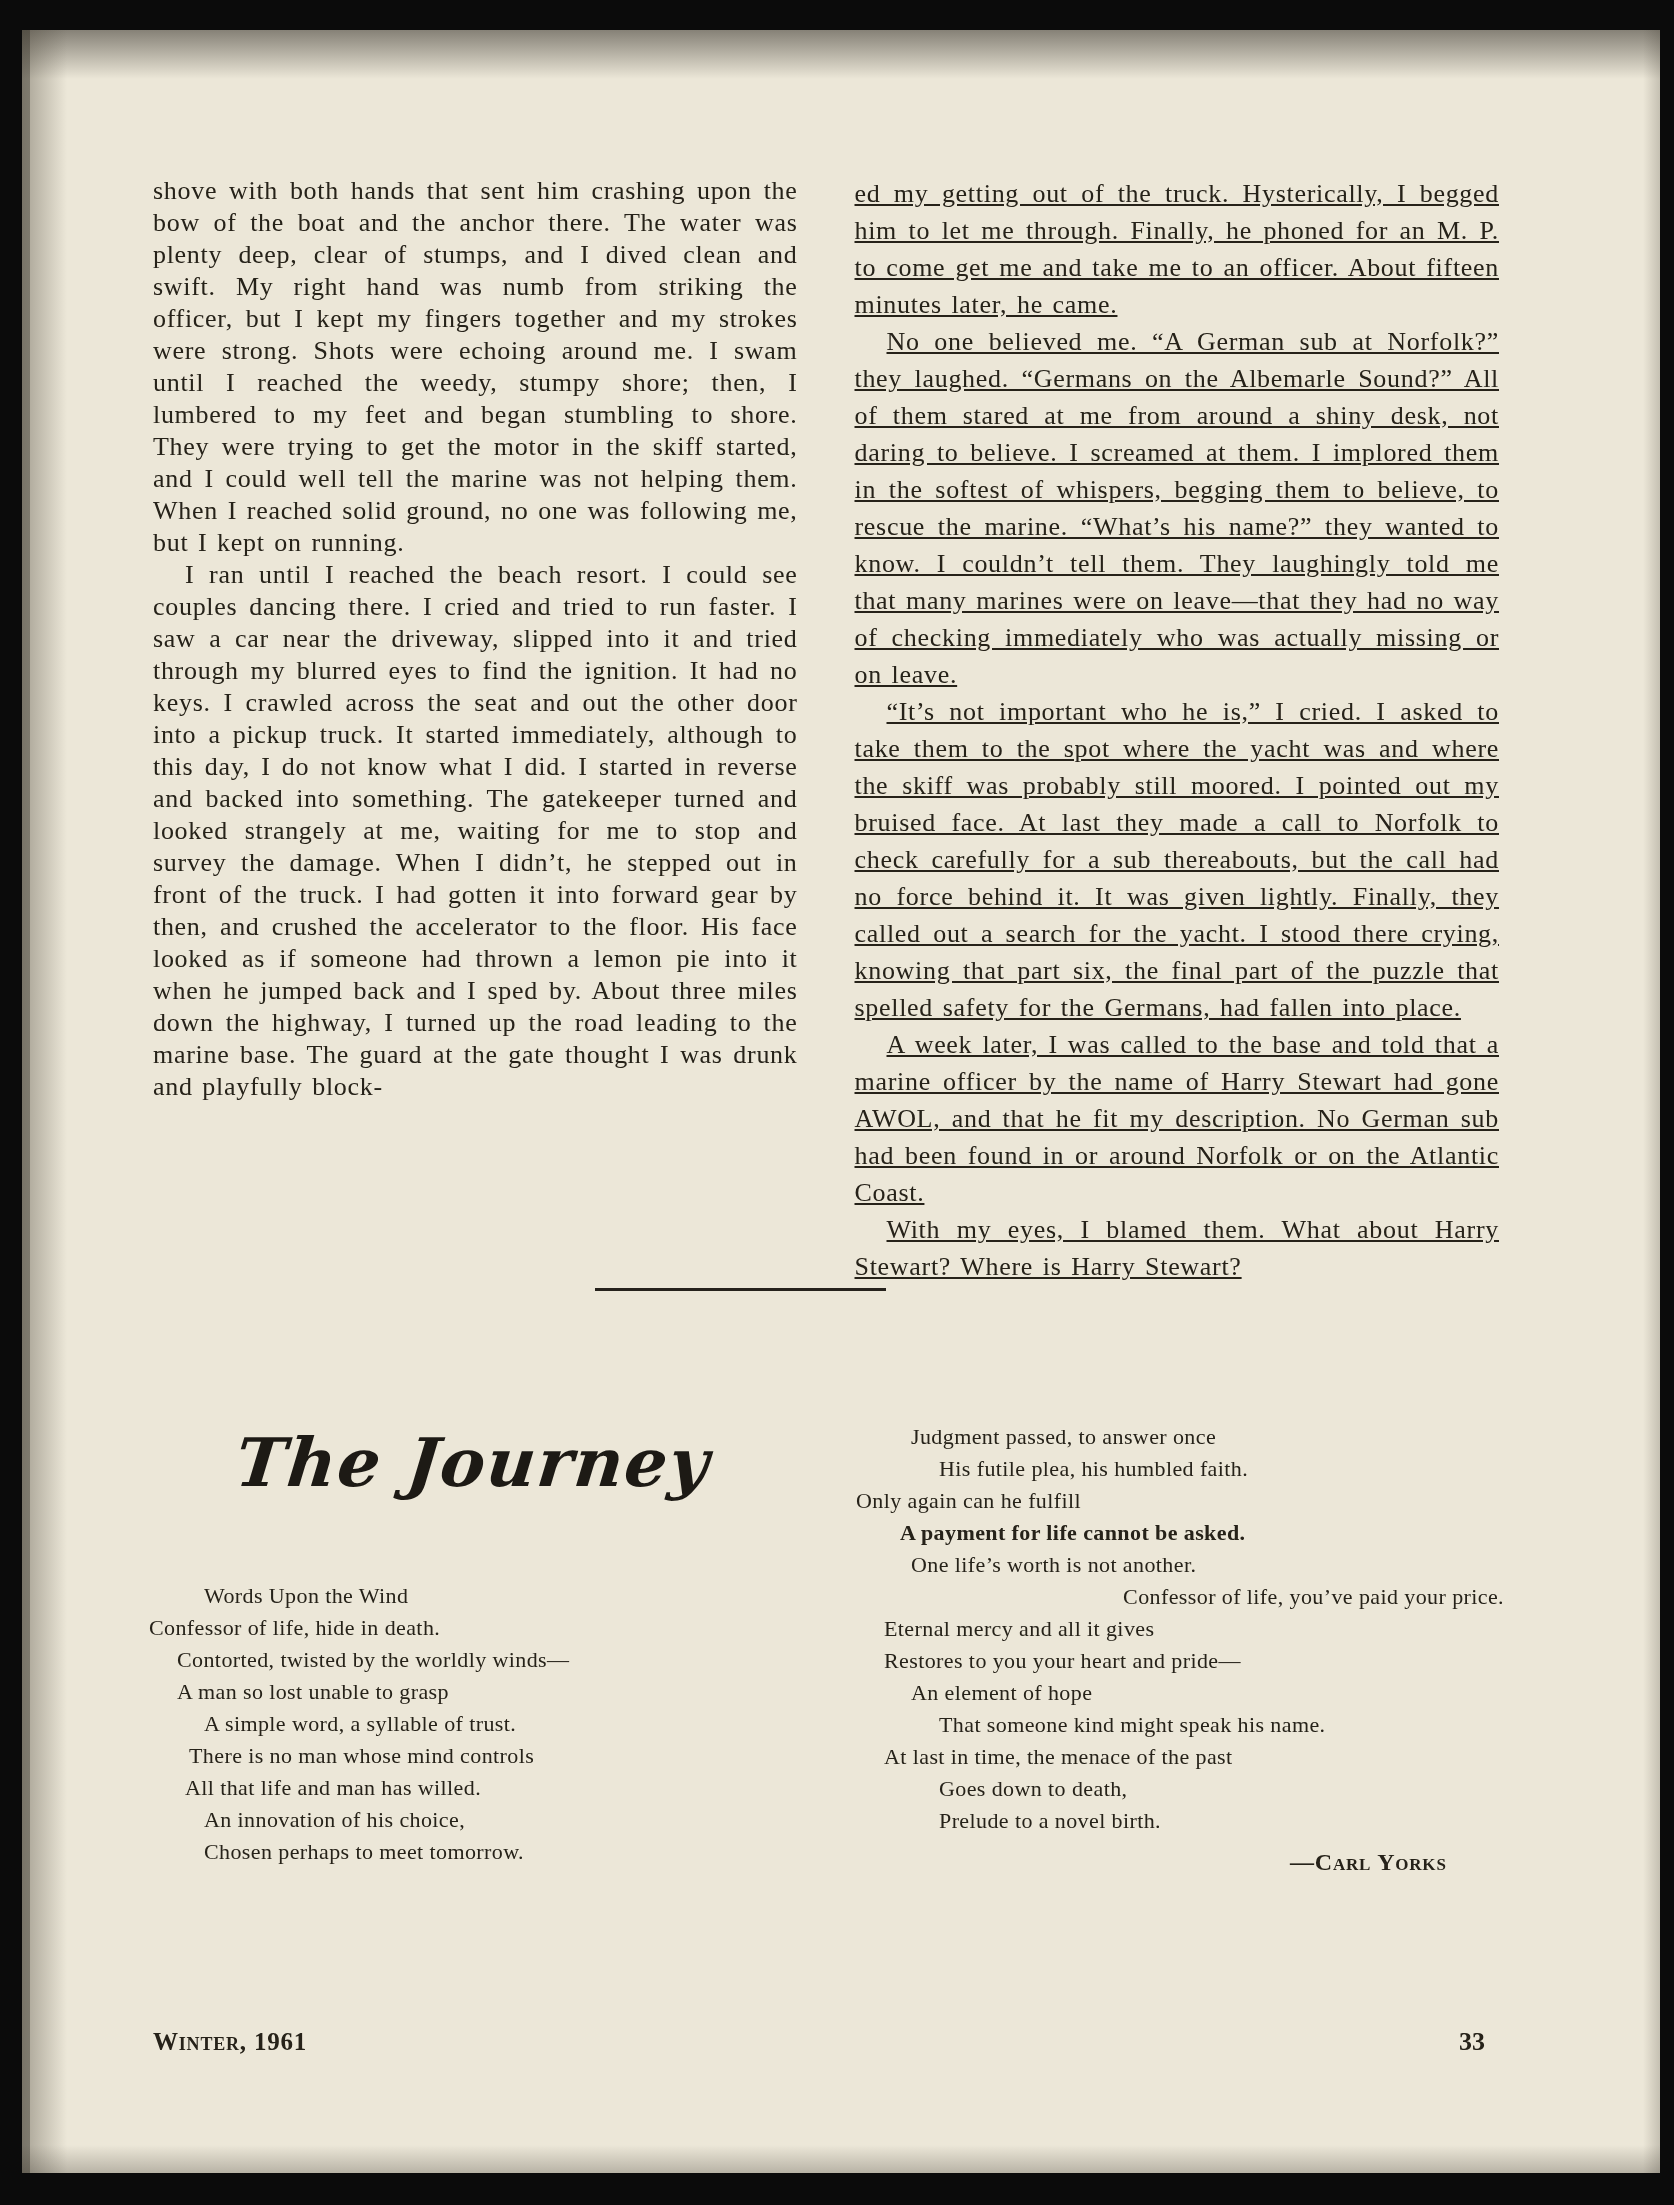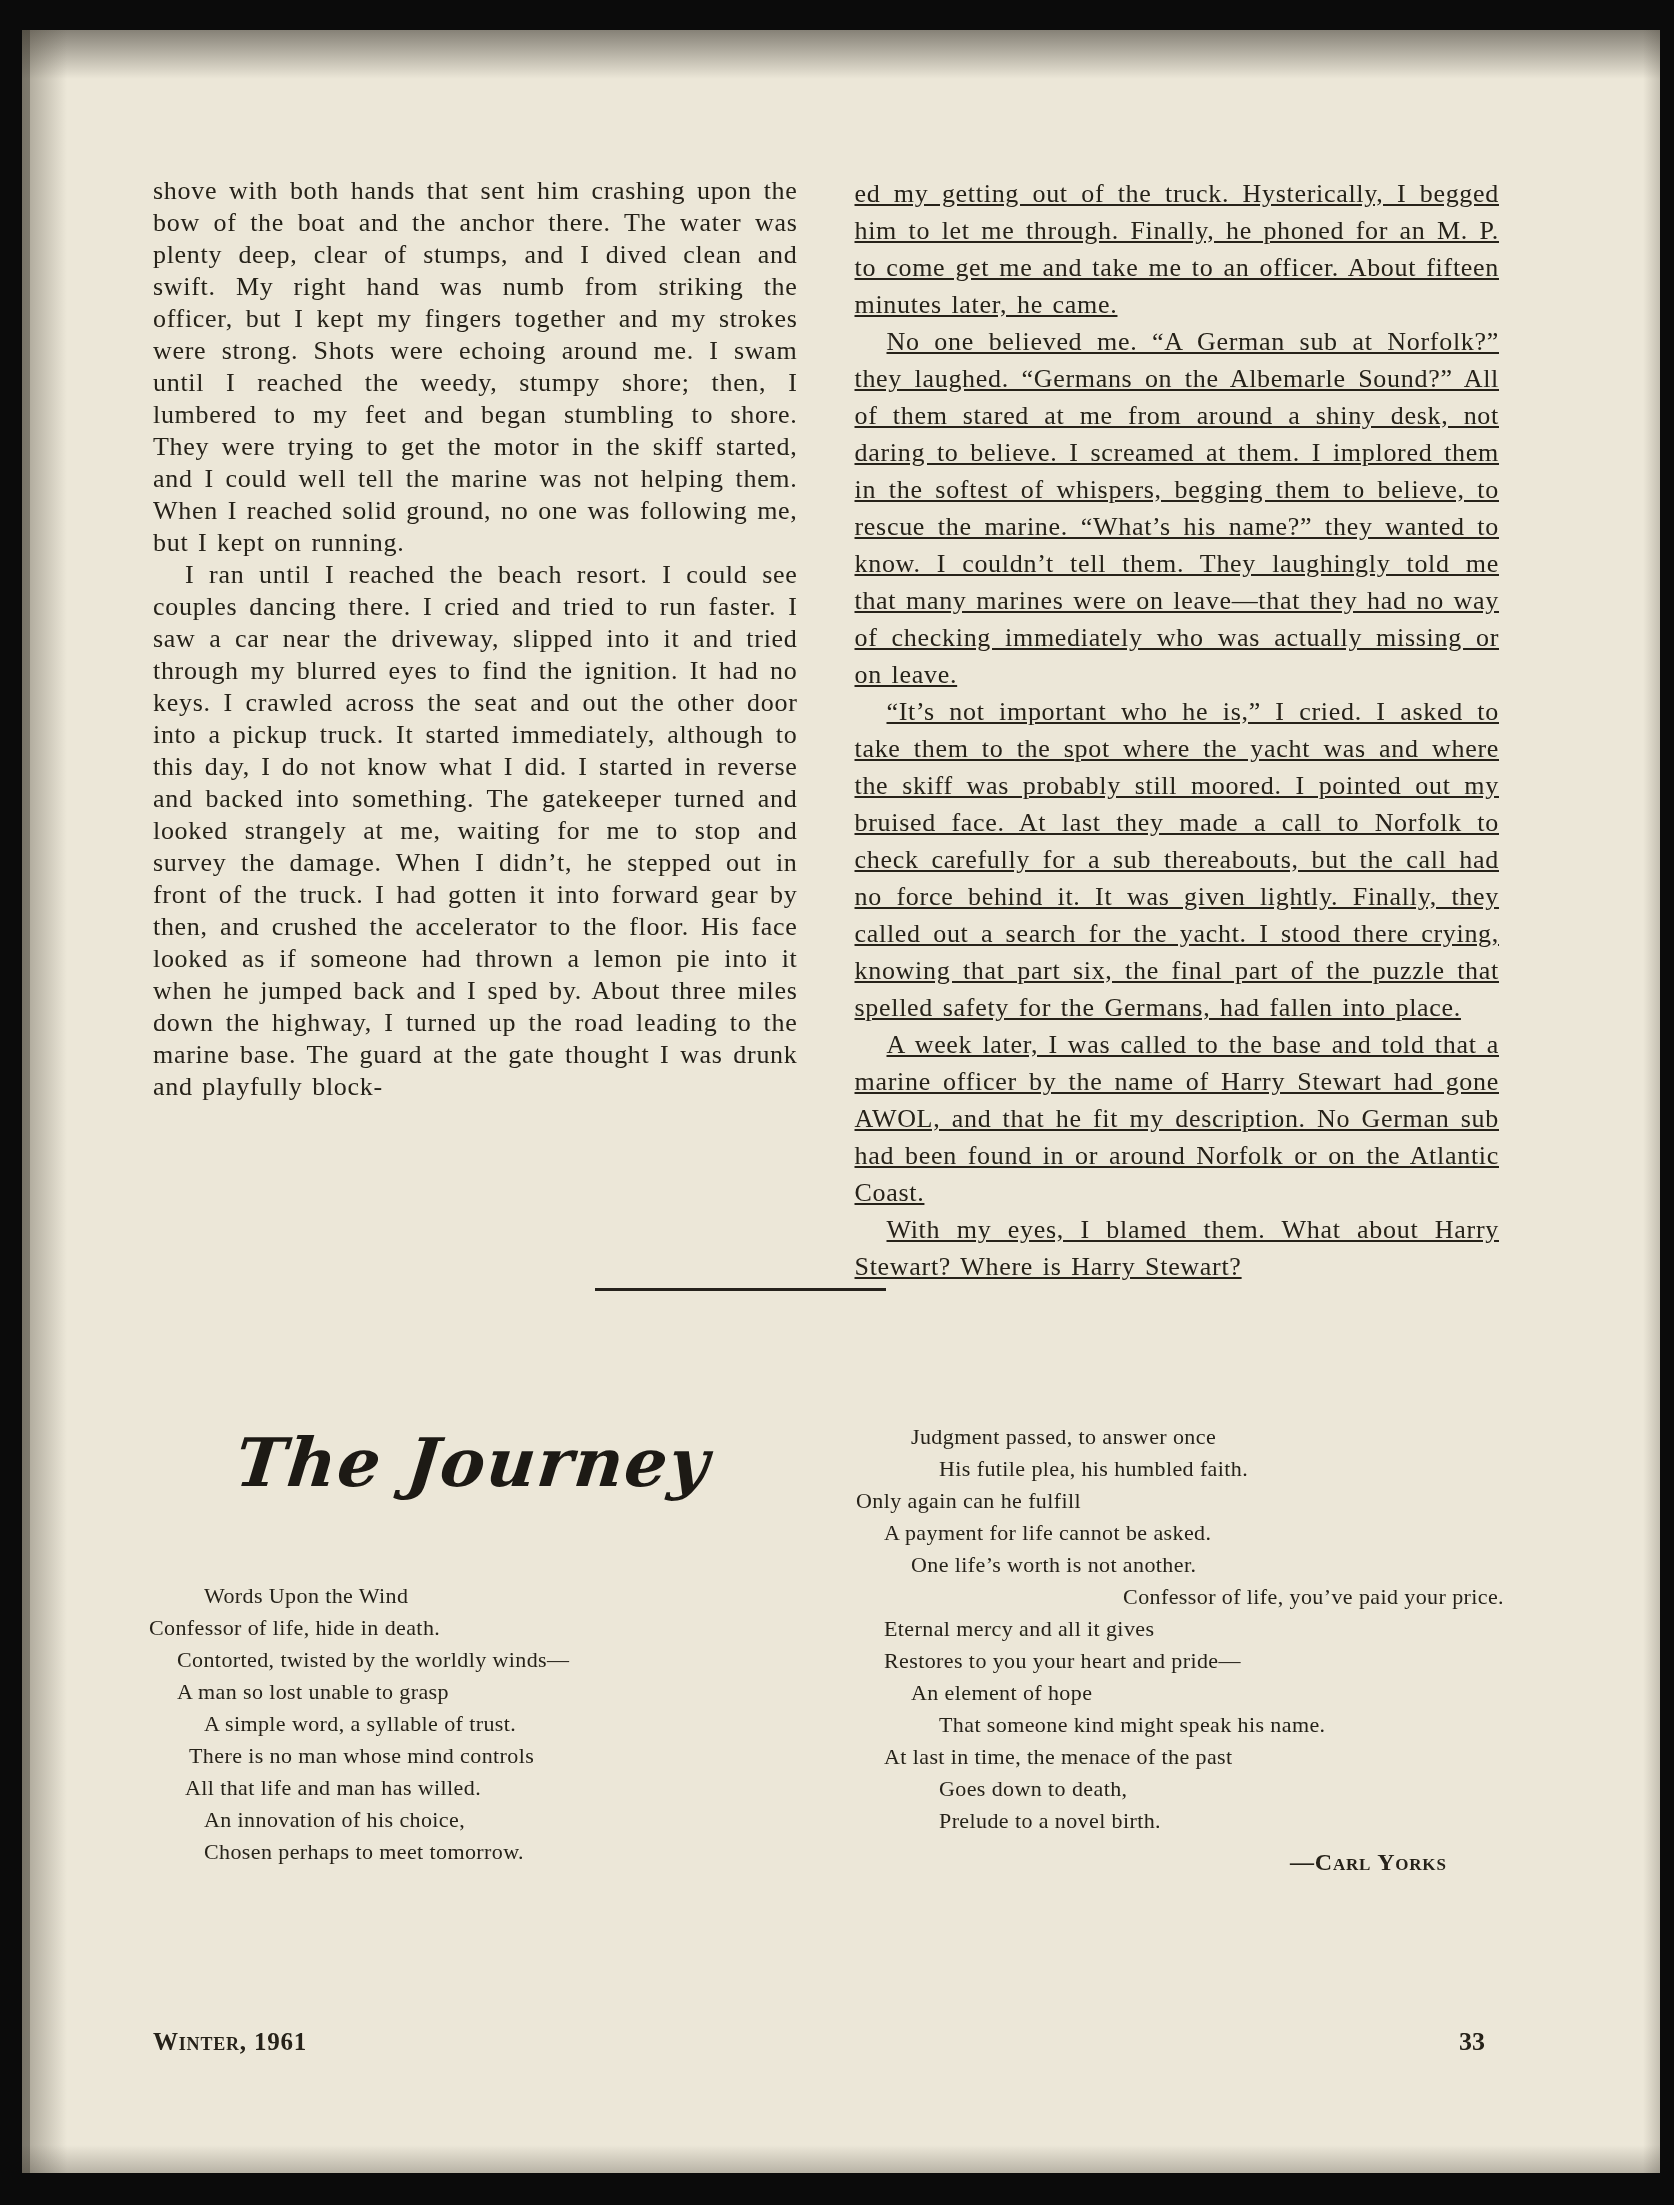--- a/index.html
+++ b/index.html
@@ -161,21 +161,21 @@
           <div class="pline" style="margin-left: 36px;">All that life and man has willed.</div>
           <div class="pline" style="margin-left: 55px;">An innovation of his choice,</div>
           <div class="pline" style="margin-left: 55px;">Chosen perhaps to meet tomorrow.</div>
         </div>
       </div>
       <div class="poem-right">
         <div class="poem-lines">
           <div class="pline" style="margin-left: 55px;">Judgment passed, to answer once</div>
           <div class="pline" style="margin-left: 83px;">His futile plea, his humbled faith.</div>
           <div class="pline" style="margin-left: 0px;">Only again can he fulfill</div>
-          <div class="pline" style="margin-left: 28px;">A payment for life cannot be asked.</div>
+          <div class="pline" style="margin-left: 44px; font-weight: bold;">A payment for life cannot be asked.</div>
           <div class="pline" style="margin-left: 55px;">One life’s worth is not another.</div>
           <div class="pline" style="margin-left: 0px; text-align: right;">Confessor of life, you’ve paid your price.</div>
           <div class="pline" style="margin-left: 28px;">Eternal mercy and all it gives</div>
           <div class="pline" style="margin-left: 28px;">Restores to you your heart and pride—</div>
           <div class="pline" style="margin-left: 55px;">An element of hope</div>
           <div class="pline" style="margin-left: 83px;">That someone kind might speak his name.</div>
           <div class="pline" style="margin-left: 28px;">At last in time, the menace of the past</div>
           <div class="pline" style="margin-left: 83px;">Goes down to death,</div>
           <div class="pline" style="margin-left: 83px;">Prelude to a novel birth.</div>
         </div>

